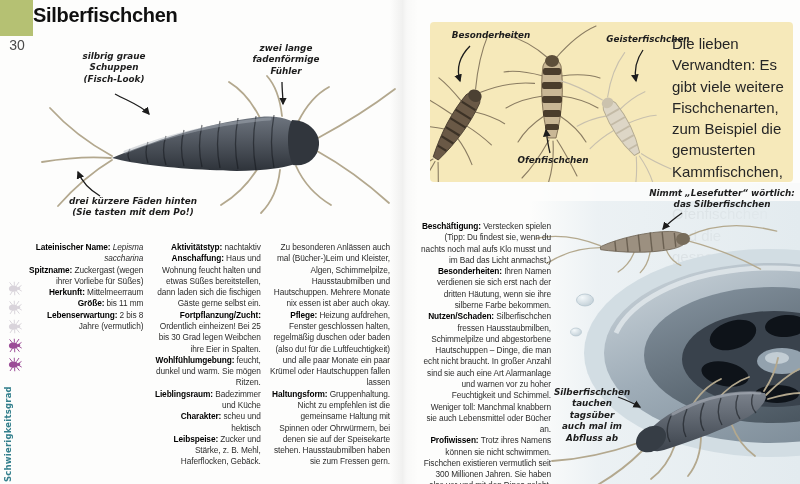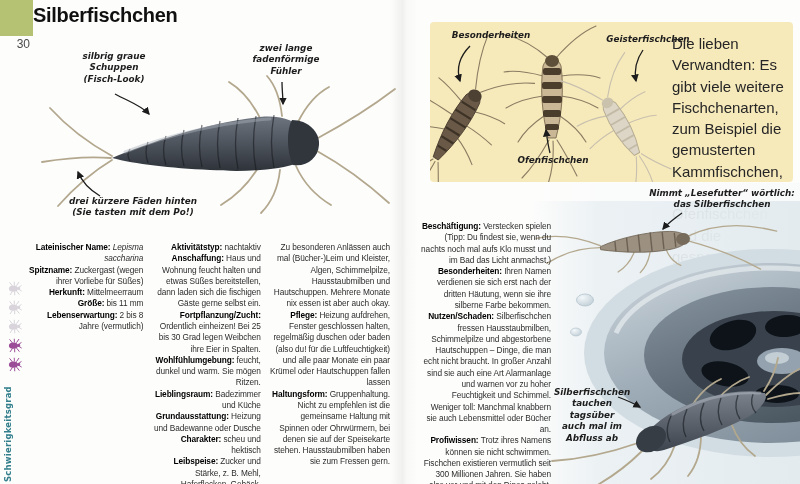--- a/index.html
+++ b/index.html
@@ -4,21 +4,21 @@
 <style>
   html,body{margin:0;padding:0;background:#ffffff;}
   .spread{position:relative;width:800px;height:484px;background:#fdfdfc;overflow:hidden;
           font-family:"Liberation Sans",sans-serif;}
   .abs{position:absolute;}
   
   .gutter{left:390px;top:0;width:28px;height:484px;
     background:linear-gradient(90deg,rgba(0,0,0,0) 0%,rgba(0,0,0,0.05) 45%,rgba(0,0,0,0.02) 60%,rgba(0,0,0,0) 100%);}
   
   .tab{left:0;top:0;width:33px;height:36px;background:var(--green_tab,#b5c173);}
-  .pagenum{left:4px;top:37px;width:26px;text-align:right;font-size:12px;color:#4a4a4a;}
+  .pagenum{left:4px;top:37px;width:26px;text-align:center;font-size:14px;color:#4a4a4a;}
   h1.title{left:33px;top:4px;margin:0;font-size:20px;font-weight:800;letter-spacing:-0.3px;color:#101010;position:absolute;}
   
   .hand{font-family:"DejaVu Sans",sans-serif;font-style:italic;font-weight:600;
         font-size:8.8px;line-height:1.3;color:#1d1d1d;white-space:pre-line;text-align:center;}
   .ann1{left:66px;top:51px;width:96px;}
   .ann2{left:240px;top:43px;width:92px;}
   .ann3{left:58px;top:196px;width:150px;}
   
   .cols{left:28px;top:242px;width:362px;display:flex;gap:8px;position:absolute;}
   .col{font-size:8.3px;line-height:1.36;color:#2d2d2d;letter-spacing:-0.1px;}
@@ -224,21 +224,20 @@
         <p class="entry"><b>Herkunft: </b><span>Mittelmeerraum</span></p>
         <p class="entry"><b>Größe: </b><span>bis 11 mm</span></p>
         <p class="entry"><b>Lebenserwartung: </b><span>2 bis 8 Jahre (vermutlich)</span></p>
       </div>
     <div class="col c2">
         <p class="entry"><b>Aktivitätstyp: </b><span>nachtaktiv</span></p>
         <p class="entry"><b>Anschaffung: </b><span>Haus und Wohnung feucht halten und etwas Süßes bereitstellen, dann laden sich die fischigen Gäste gerne selbst ein.</span></p>
         <p class="entry"><b>Fortpflanzung/Zucht: </b><span>Ordentlich einheizen! Bei 25 bis 30 Grad legen Weibchen ihre Eier in Spalten.</span></p>
         <p class="entry"><b>Wohlfühlumgebung: </b><span>feucht, dunkel und warm. Sie mögen Ritzen.</span></p>
         <p class="entry"><b>Lieblingsraum: </b><span>Badezimmer und Küche</span></p>
-        <p class="entry"><b>Grundausstattung: </b><span>Heizung und Badewanne oder Dusche</span></p>
         <p class="entry"><b>Charakter: </b><span>scheu und hektisch</span></p>
         <p class="entry"><b>Leibspeise: </b><span>Zucker und Stärke, z. B. Mehl, Haferflocken, Gebäck.</span></p>
       </div>
     <div class="col c3">
         <p class="entry"><span>Zu besonderen Anlässen auch mal (Bücher-)Leim und Kleister, Algen, Schimmelpilze, Hausstaubmilben und Hautschuppen. Mehrere Monate nix essen ist aber auch okay.</span></p>
         <p class="entry"><b>Pflege: </b><span>Heizung aufdrehen, Fenster geschlossen halten, regelmäßig duschen oder baden (also du! für die Luftfeuchtigkeit) und alle paar Monate ein paar Krümel oder Hautschuppen fallen lassen</span></p>
         <p class="entry"><b>Haltungsform: </b><span>Gruppenhaltung. Nicht zu empfehlen ist die gemeinsame Haltung mit Spinnen oder Ohrwürmern, bei denen sie auf der Speisekarte stehen. Hausstaubmilben haben sie zum Fressen gern.</span></p>
       </div>
   </div>
 

